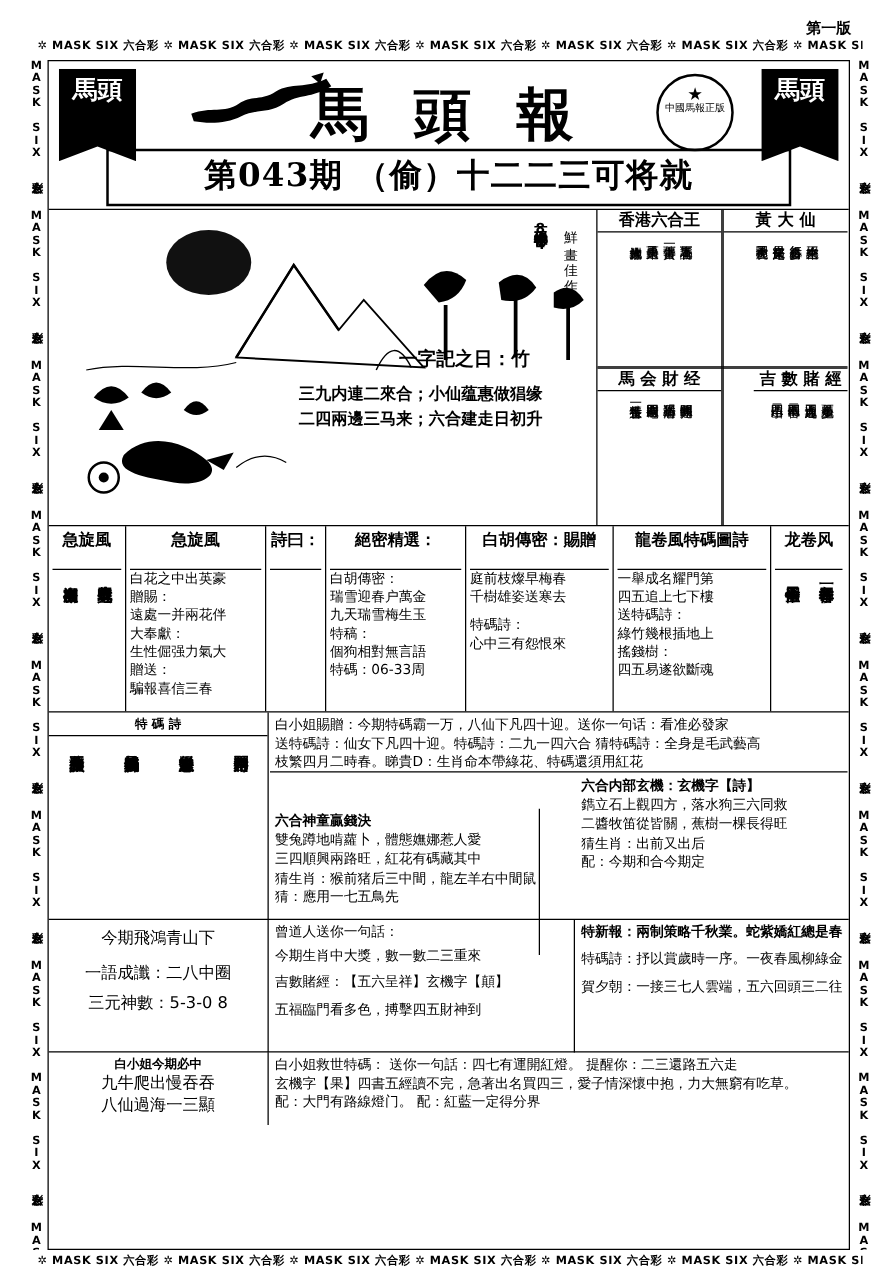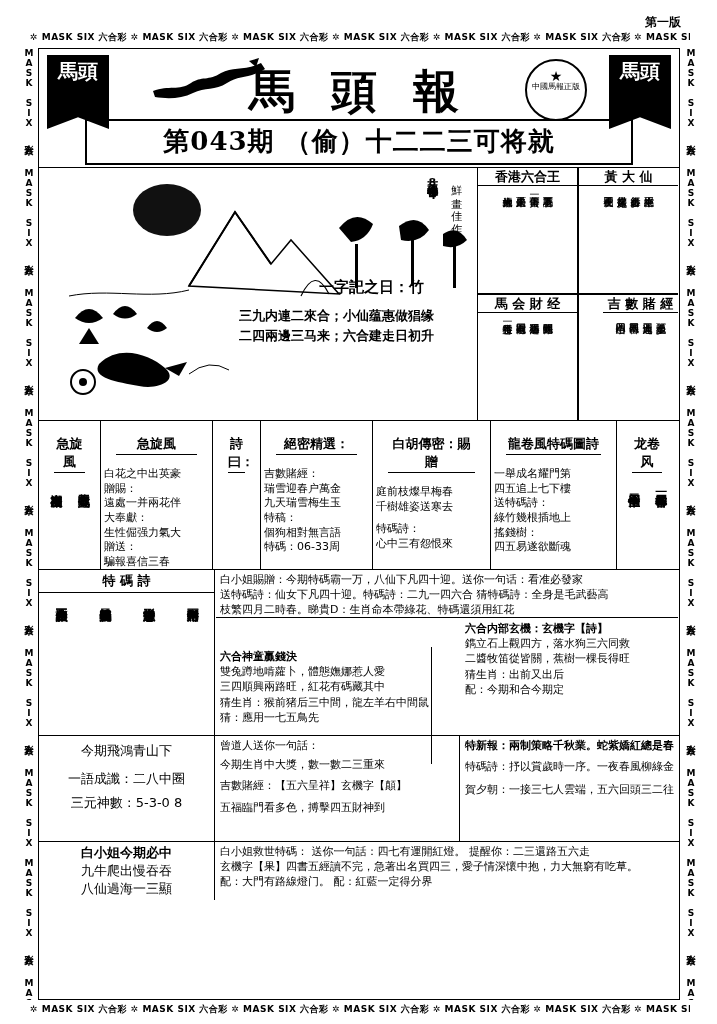--- a/index.html
+++ b/index.html
@@ -43,29 +43,29 @@
   .upper-right{position:absolute;left:439px;top:0;width:200px;height:252px;}
   .quad{position:absolute;box-sizing:border-box;border:1px solid #000;}
   .quad .qt{text-align:center;font-size:13px;font-weight:bold;border-bottom:1px solid #000;line-height:17px;height:17px;}
   .qcols{display:flex;justify-content:center;gap:2px;padding:3px 2px;}
   .qcol{writing-mode:vertical-rl;text-orientation:upright;font-size:10px;line-height:1.15;white-space:nowrap;}
 
   
   .mid{position:relative;height:148px;border-bottom:1px solid #000;display:flex;}
   .mp{position:relative;box-sizing:border-box;border-right:1px solid #000;padding:2px 3px;overflow:hidden;}
   .mp:last-child{border-right:none;}
-  .mp h4{margin:12px;text-align:center;font-size:13px;font-weight:bold;border-bottom:1px solid #000;padding-bottom:1px;}
+  .mp h4{margin:0;text-align:center;font-size:13px;font-weight:bold;border-bottom:1px solid #000;padding-bottom:14px;}
   .mp .ln{font-size:11px;line-height:1.33;white-space:nowrap;}
   .vblock{writing-mode:vertical-rl;text-orientation:upright;font-size:12px;line-height:1.3;font-weight:bold;white-space:nowrap;height:118px;}
 
   
   .rowbox{position:relative;border-bottom:1px solid #000;box-sizing:border-box;}
   .cell{position:absolute;box-sizing:border-box;}
   .cell .t{font-size:11px;line-height:1.38;white-space:nowrap;}
-  .cell .ttl{font-size:13px;font-weight:bold;text-align:center;}
+  .cell .ttl{font-size:10px;font-weight:bold;text-align:center;}
   .vcols{display:flex;justify-content:space-around;}
   .vcols .c{writing-mode:vertical-rl;text-orientation:upright;font-size:12px;line-height:1.3;white-space:nowrap;font-weight:bold;}
 </style>
 </head>
 <body>
 
 <div class="page">
 
   <div class="band band-top">✲ MASK SIX 六合彩 ✲ MASK SIX 六合彩 ✲ MASK SIX 六合彩 ✲ MASK SIX 六合彩 ✲ MASK SIX 六合彩 ✲ MASK SIX 六合彩 ✲ MASK SIX 六合彩 ✲ MASK SIX 六合彩 ✲ MASK SIX ✲ MASK SIX 六合彩 ✲ MASK SIX 六合彩 ✲ MASK SIX 六合彩 ✲ MASK SIX 六合彩 ✲ MASK SIX 六合彩 ✲ MASK SIX 六合彩 ✲ MASK SIX 六合彩 ✲ MASK SIX 六合彩 ✲ MASK SIX ✲ MASK SIX 六合彩 ✲ MASK SIX 六合彩 ✲ MASK SIX 六合彩 ✲ MASK SIX 六合彩 ✲ MASK SIX 六合彩 ✲ MASK SIX 六合彩 ✲ MASK SIX 六合彩 ✲ MASK SIX 六合彩 ✲ MASK SIX ✲ MASK SIX 六合彩 ✲ MASK SIX 六合彩 ✲ MASK SIX 六合彩 ✲ MASK SIX 六合彩 ✲ MASK SIX 六合彩 ✲ MASK SIX 六合彩 ✲ MASK SIX 六合彩 ✲ MASK SIX 六合彩 ✲ MASK SIX </div>
   <div class="band band-bottom">✲ MASK SIX 六合彩 ✲ MASK SIX 六合彩 ✲ MASK SIX 六合彩 ✲ MASK SIX 六合彩 ✲ MASK SIX 六合彩 ✲ MASK SIX 六合彩 ✲ MASK SIX 六合彩 ✲ MASK SIX 六合彩 ✲ MASK SIX ✲ MASK SIX 六合彩 ✲ MASK SIX 六合彩 ✲ MASK SIX 六合彩 ✲ MASK SIX 六合彩 ✲ MASK SIX 六合彩 ✲ MASK SIX 六合彩 ✲ MASK SIX 六合彩 ✲ MASK SIX 六合彩 ✲ MASK SIX ✲ MASK SIX 六合彩 ✲ MASK SIX 六合彩 ✲ MASK SIX 六合彩 ✲ MASK SIX 六合彩 ✲ MASK SIX 六合彩 ✲ MASK SIX 六合彩 ✲ MASK SIX 六合彩 ✲ MASK SIX 六合彩 ✲ MASK SIX ✲ MASK SIX 六合彩 ✲ MASK SIX 六合彩 ✲ MASK SIX 六合彩 ✲ MASK SIX 六合彩 ✲ MASK SIX 六合彩 ✲ MASK SIX 六合彩 ✲ MASK SIX 六合彩 ✲ MASK SIX 六合彩 ✲ MASK SIX </div>
@@ -181,21 +181,21 @@
         <div class="ln">大奉獻：</div>
         <div class="ln">生性倔强力氣大</div>
         <div class="ln">贈送：</div>
         <div class="ln">騙報喜信三春</div>
       </div>
       <div class="mp" style="width:48px;">
         <h4>詩曰：</h4>
       </div>
       <div class="mp" style="width:112px;">
         <h4>絕密精選：</h4>
-        <div class="ln">吉數賭經：</div>
+        <div class="ln">白胡傳密：</div>
         <div class="ln">瑞雪迎春户萬金</div>
         <div class="ln">九天瑞雪梅生玉</div>
         <div class="ln">特稿：</div>
         <div class="ln">個狗相對無言語</div>
         <div class="ln">特碼：06-33周</div>
       </div>
       <div class="mp" style="width:118px;">
         <h4>白胡傳密：賜贈</h4>
         <div class="ln">庭前枝燦早梅春</div>
         <div class="ln">千樹雄姿送寒去</div>

